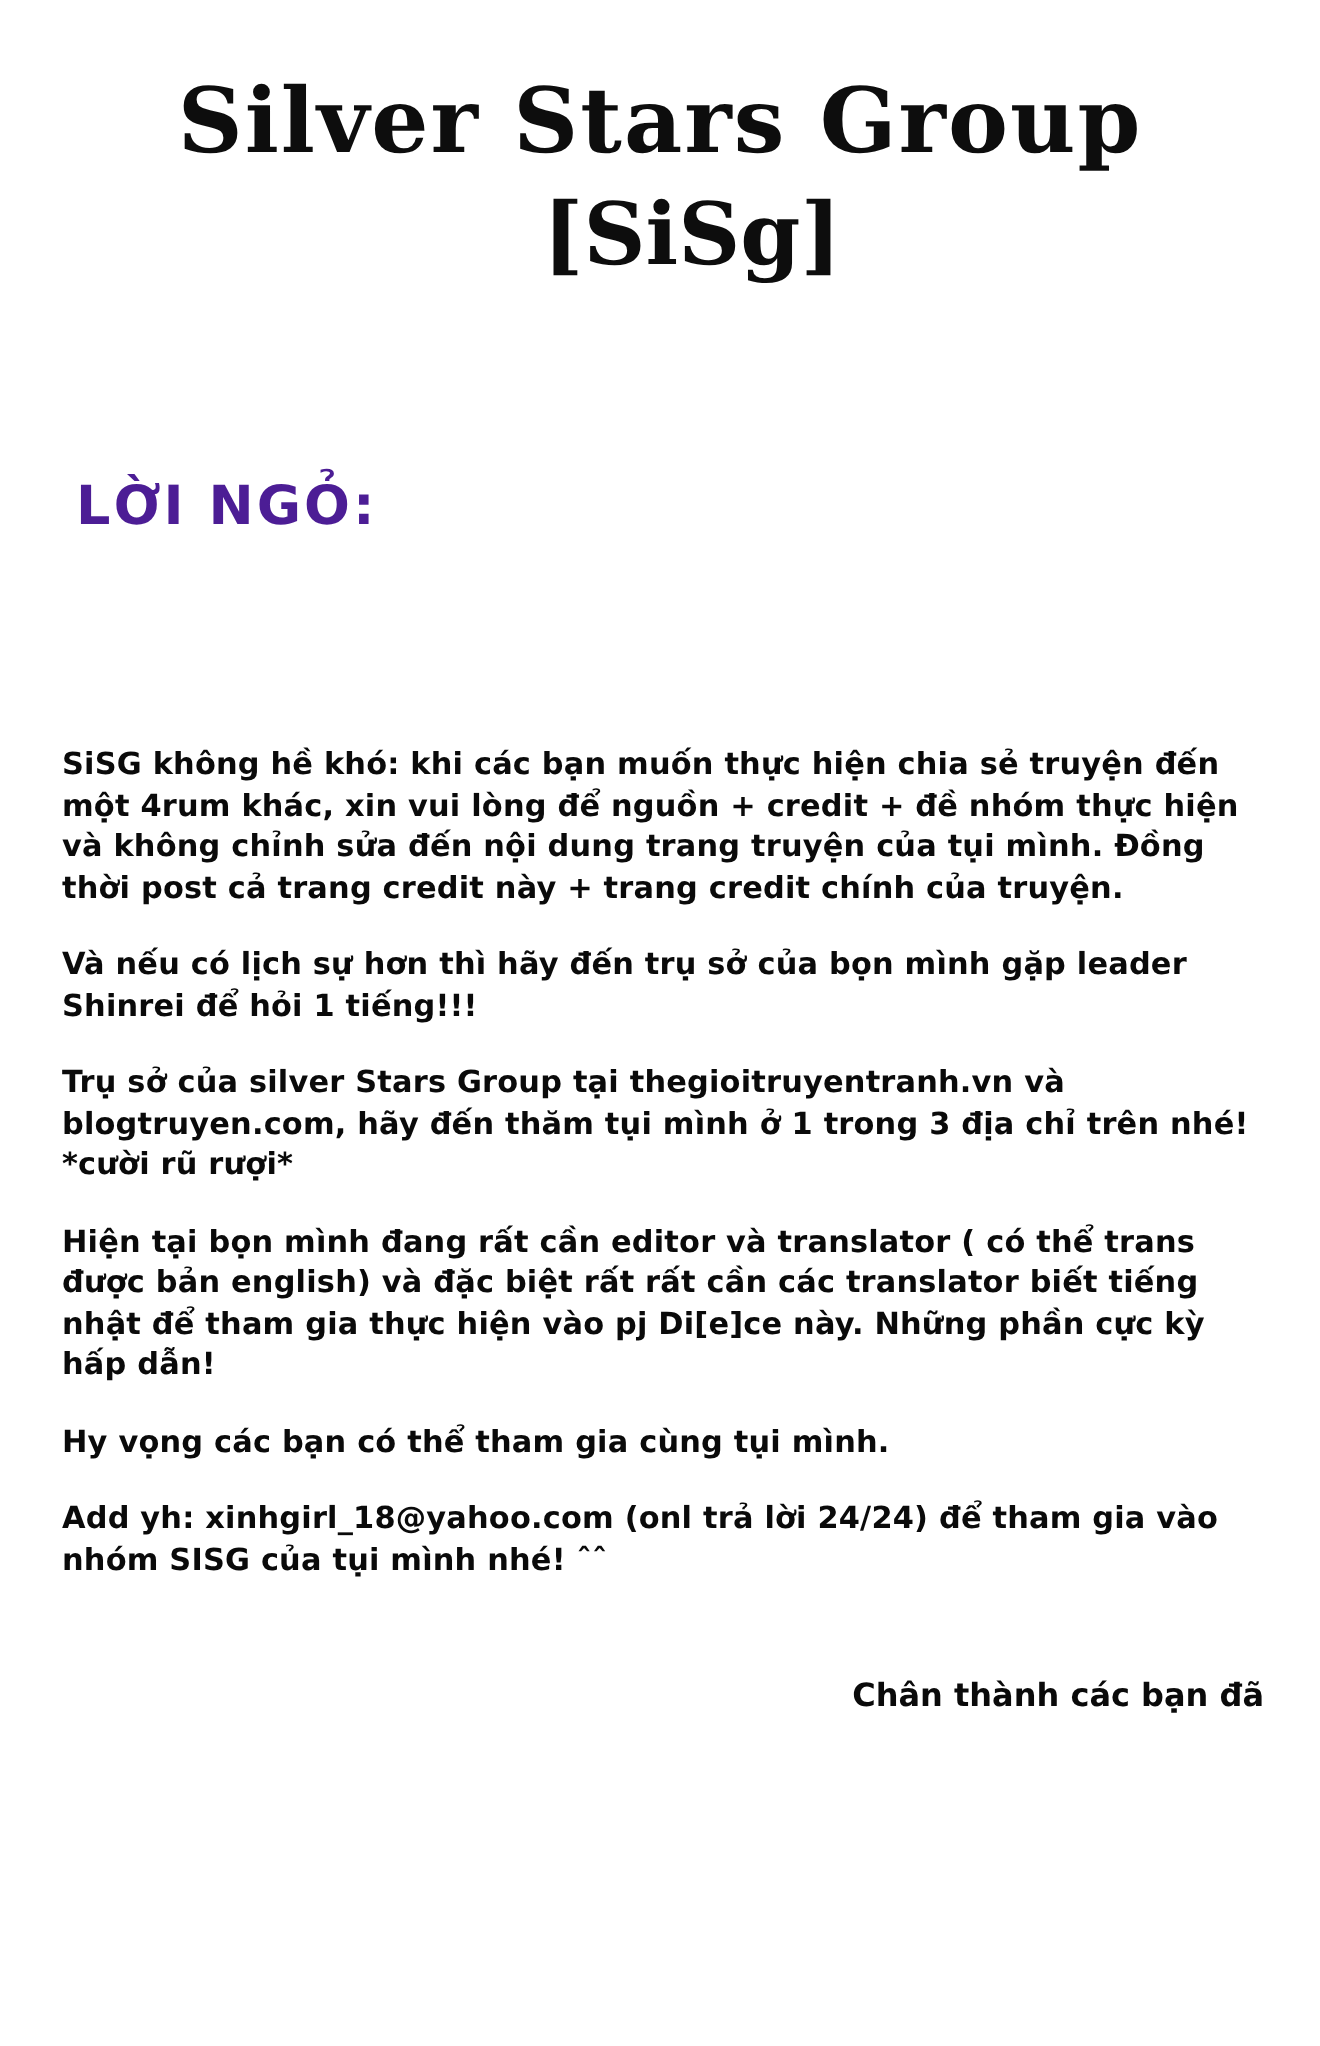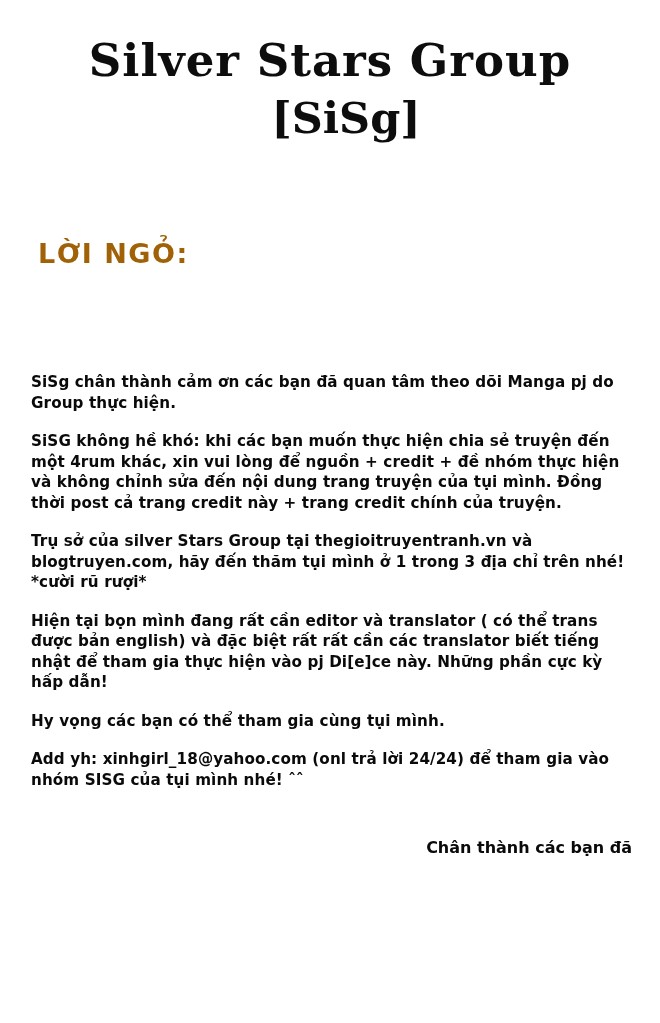--- a/index.html
+++ b/index.html
@@ -47,21 +47,21 @@
     padding-left: 32px;
   }
   .section-heading {
     position: absolute;
     left: 38px;
     top: 238px;
     font-family: "DejaVu Sans", sans-serif;
     font-size: 27px;
     font-weight: bold;
     letter-spacing: 1.5px;
-    color: #a16207;
+    color: #4c1d95;
   }
   .body-block {
     position: absolute;
     left: 31px;
     top: 372px;
     width: 600px;
   }
   .para {
     font-family: "DejaVu Sans", sans-serif;
     font-size: 15.2px;
@@ -91,22 +91,22 @@
 <div class="page">
 
   <div class="title-block">
     <div class="title-line1">Silver Stars Group</div>
     <div class="title-line2">[SiSg]</div>
   </div>
 
   <div class="section-heading">LỜI NGỎ:</div>
 
   <div class="body-block">
-    <p class="para">SiSg chân thành cảm ơn các bạn đã quan tâm theo dõi Manga pj do Group thực hiện.</p>
     <p class="para">SiSG không hề khó: khi các bạn muốn thực hiện chia sẻ truyện đến một 4rum khác, xin vui lòng để nguồn + credit + đề nhóm thực hiện và không chỉnh sửa đến nội dung trang truyện của tụi mình. Đồng thời post cả trang credit này + trang credit chính của truyện.</p>
+    <p class="para">Và nếu có lịch sự hơn thì hãy đến trụ sở của bọn mình gặp leader Shinrei để hỏi 1 tiếng!!!</p>
     <p class="para">Trụ sở của silver Stars Group tại thegioitruyentranh.vn và blogtruyen.com, hãy đến thăm tụi mình ở 1 trong 3 địa chỉ trên nhé! *cười rũ rượi*</p>
     <p class="para">Hiện tại bọn mình đang rất cần editor và translator ( có thể trans được bản english) và đặc biệt rất rất cần các translator biết tiếng nhật để tham gia thực hiện vào pj Di[e]ce này. Những phần cực kỳ hấp dẫn!</p>
     <p class="para">Hy vọng các bạn có thể tham gia cùng tụi mình.</p>
     <p class="para">Add yh: xinhgirl_18@yahoo.com (onl trả lời 24/24) để tham gia vào nhóm SISG của tụi mình nhé! ˆˆ</p>
   </div>
 
   <div class="signoff">
     <div>Chân thành các bạn đã</div>
   </div>
 

